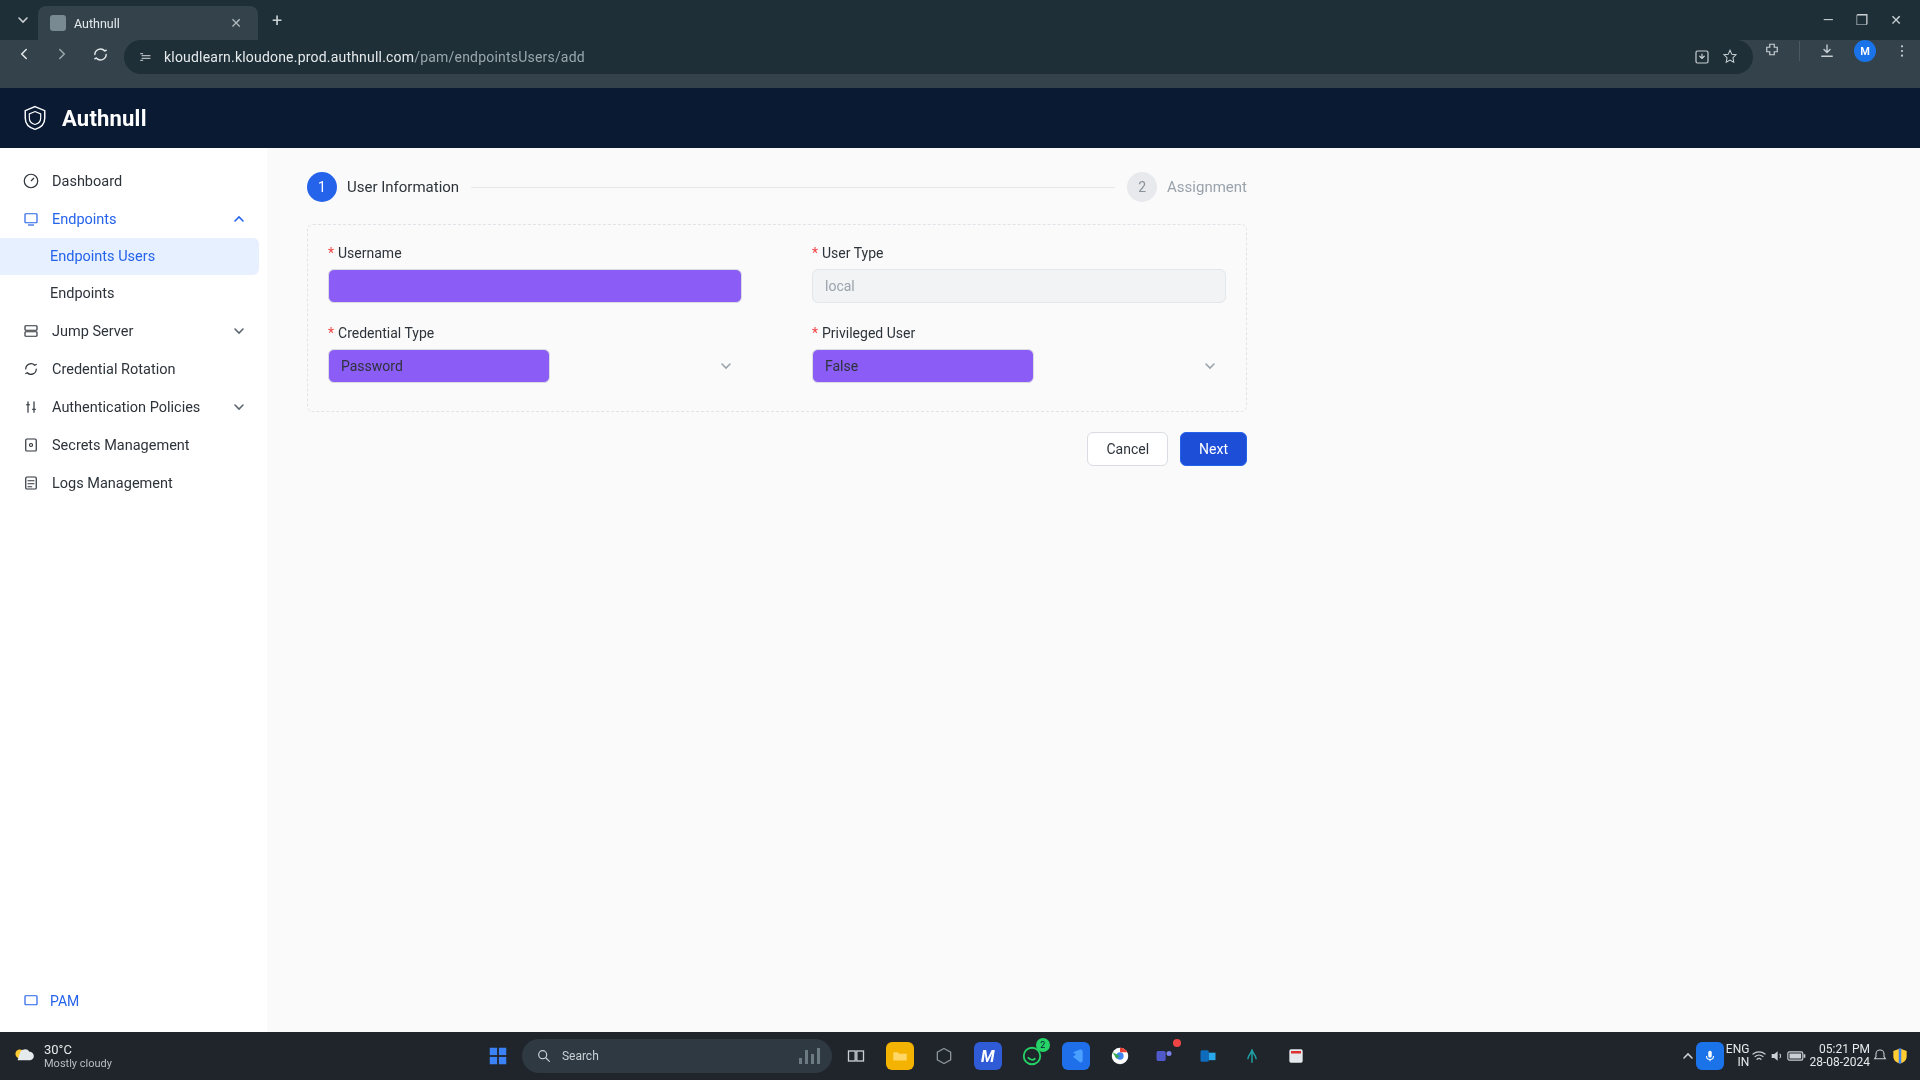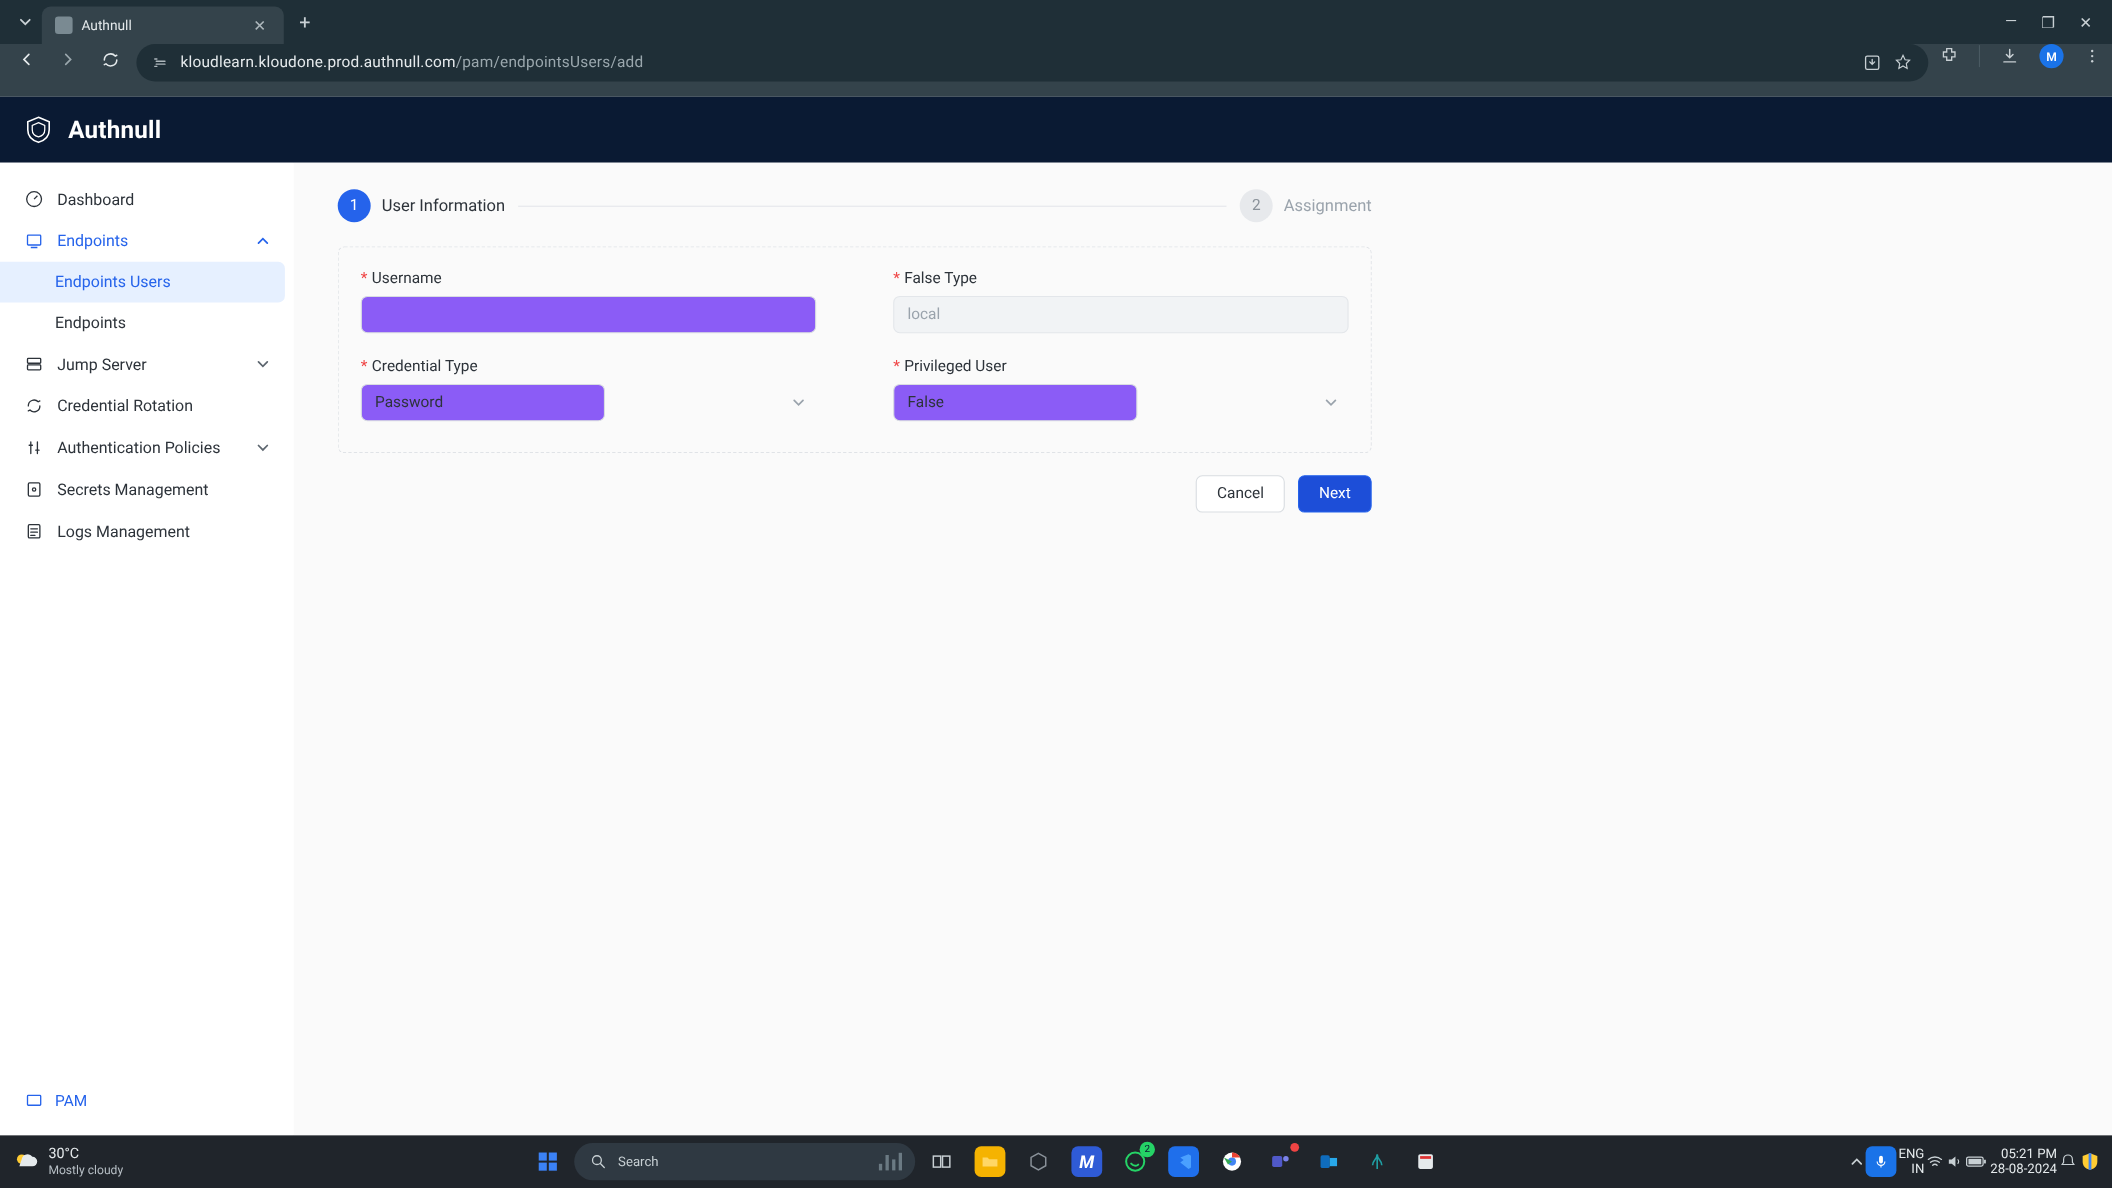--- a/index.html
+++ b/index.html
@@ -285,21 +285,21 @@
           <div class="step-label">Assignment</div>
         </div>
       </div>
 
       <div class="form-card">
         <div class="form-field">
           <div class="field-label"><span class="req">*</span><span>Username</span></div>
           <input class="text-input" type="text" value="" style="">
         </div>
         <div class="form-field">
-          <div class="field-label"><span class="req">*</span><span>False Type</span></div>
+          <div class="field-label"><span class="req">*</span><span>User Type</span></div>
           <input class="text-input readonly" type="text" readonly="" value="local" style="">
         </div>
         <div class="form-field">
           <div class="field-label"><span class="req">*</span><span>Credential Type</span></div>
           <div class="select">
             <input class="text-input" type="text" readonly="" value="Password" style="">
             <span class="select-arrow">
               <svg width="12" height="12" viewBox="0 0 12 12">
                   <path d="M2 4l4 4 4-4" stroke="currentColor" stroke-width="1.6" fill="none" stroke-linecap="round"></path>
                 </svg>

